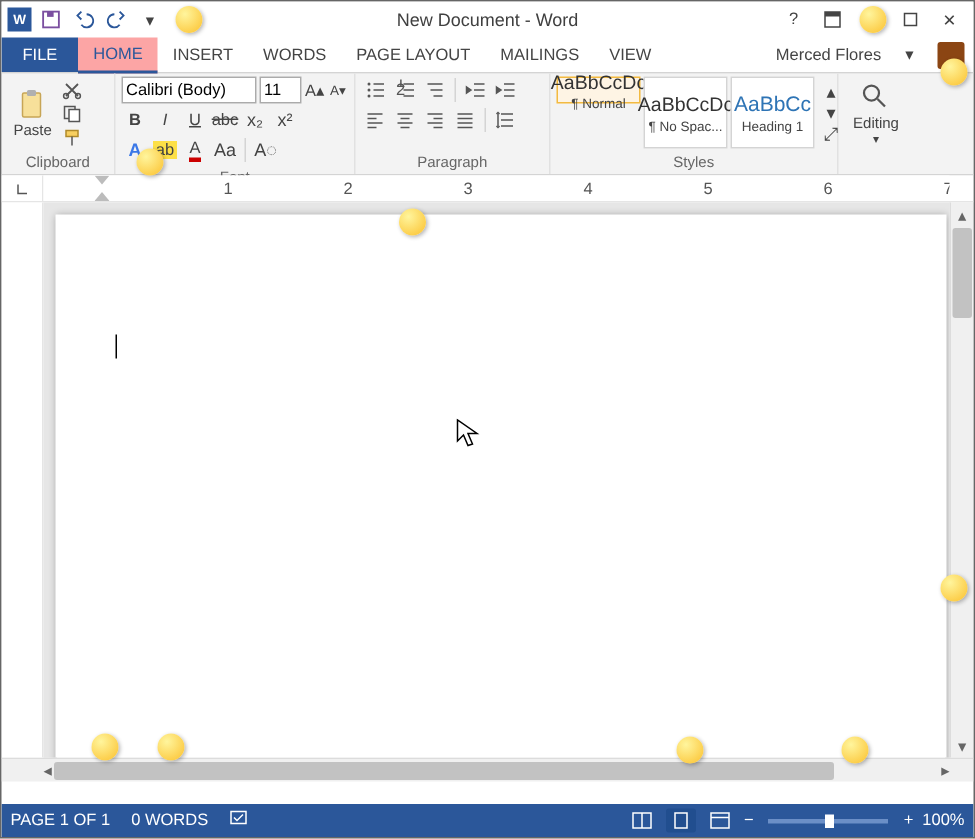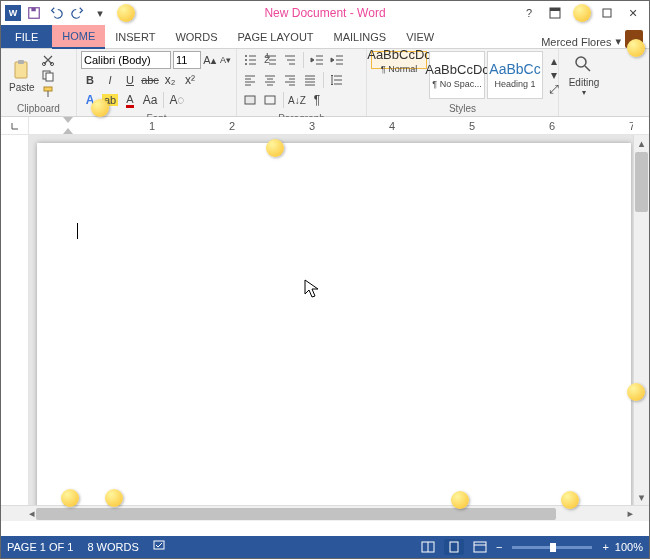--- a/index.html
+++ b/index.html
@@ -2,28 +2,28 @@
 <html><head>
 <meta charset="utf-8">
 <style>
 *{margin:0;padding:0;box-sizing:border-box;font-family:"Segoe UI",Tahoma,sans-serif;font-size:11px;user-select:none}
 body{width:650px;height:559px;background:#fff;position:relative;overflow:hidden;border:1px solid #666}
 .titlebar{height:24px;background:#fff;display:flex;align-items:center;position:relative;border-bottom:0}
 .qat{display:flex;align-items:center;gap:4px;padding:0 4px}
 .wicon{width:16px;height:16px;background:#2b579a;display:flex;align-items:center;justify-content:center;color:#fff;font-size:9px;font-weight:bold}
 .qbtn{width:18px;height:18px;display:flex;align-items:center;justify-content:center;color:#444;cursor:pointer}
 .qbtn svg{width:14px;height:14px}
-.title-center{position:absolute;left:0;right:0;text-align:center;color:#ec4899;font-size:12px;pointer-events:none}
+.title-center{position:absolute;left:0;right:0;text-align:center;color:#404040;font-size:12px;pointer-events:none}
 .win-controls{margin-left:auto;display:flex;align-items:center;gap:2px;padding-right:4px}
 .win-btn{width:24px;height:18px;display:flex;align-items:center;justify-content:center;color:#444;font-size:11px;cursor:pointer}
 .tabbar{height:24px;background:#fff;display:flex;align-items:stretch;border-bottom:1px solid #d4d4d4;position:relative}
 .file-tab{background:#2b579a;color:#fff;padding:0 14px;display:flex;align-items:center;font-size:11px;cursor:pointer}
 .tab{padding:0 10px;display:flex;align-items:center;color:#444;font-size:11px;cursor:pointer}
 .tab.active{color:#2b579a;border-bottom:2px solid #2b579a;margin-bottom:-1px;background:#fca5a5}
-.user-area{margin-left:auto;display:flex;align-items:flex-end;gap:4px;padding-right:6px;color:#444;font-size:11px}
+.user-area{margin-left:auto;display:flex;align-items:center;gap:16px;padding-right:6px;color:#444;font-size:11px}
 .avatar{width:18px;height:18px;background:#8b4513;border-radius:2px}
 .ribbon{height:68px;background:#f3f3f3;border-bottom:1px solid #d4d4d4;display:flex}
 .group{border-right:1px solid #e1e1e1;display:flex;flex-direction:column;padding:2px 4px 0 4px;position:relative}
 .group-label{text-align:center;font-size:10px;color:#666;margin-top:auto;padding:2px 0;position:relative}
 .big-btn{display:flex;flex-direction:column;align-items:center;justify-content:center;padding:2px 4px;cursor:pointer}
 .big-btn svg{width:24px;height:24px}
 .big-btn span{font-size:10px;color:#444}
 .font-row{display:flex;gap:2px;align-items:center;margin-bottom:2px}
 select,.sel{border:1px solid #ababab;background:#fff;font-size:11px;height:18px;padding:0 2px}
 .fontname{width:90px}
@@ -252,35 +252,20 @@
           </svg>
         </div>
       <div class="sep"></div>
       <div class="ibtn">
           <svg width="14" height="14">
             <path d="M4 3h8M4 7h8M4 11h8M2 3v8" stroke="#555"></path>
             <path d="M1 3l1-1 1 1M1 11l1 1 1-1" stroke="#555" fill="none"></path>
           </svg>
         </div>
     </div>
-    <div class="font-row">
-      <div class="ibtn">
-          <svg width="14" height="14">
-            <rect x="2" y="3" width="10" height="8" fill="#e8e8e8" stroke="#555"></rect>
-          </svg>
-        </div>
-      <div class="ibtn">
-          <svg width="14" height="14">
-            <rect x="2" y="3" width="10" height="8" fill="none" stroke="#555"></rect>
-          </svg>
-        </div>
-      <div class="sep"></div>
-      <div class="ibtn" style="font-size:10px">A↓Z</div>
-      <div class="ibtn">¶</div>
-    </div>
     <div class="group-label">Paragraph</div>
   </div>
 
   <div class="group" style="width:192px">
     <div style="display:flex;height:48px">
       <div class="style-gallery">
         <div class="style-item sel">
           <div class="style-prev">AaBbCcDc</div>
           <div class="style-name">¶ Normal</div>
         </div>
@@ -362,21 +347,21 @@
     <div class="sbtn">◂</div>
     <div class="sthumb" style="width:520px;height:12px"></div>
     <div style="flex:1"></div>
     <div class="sbtn">▸</div>
   </div>
   <div style="width:16px"></div>
 </div>
 
 <div class="statusbar">
   <div class="st-item">PAGE 1 OF 1</div>
-  <div class="st-item">8 WORDS</div>
+  <div class="st-item">0 WORDS</div>
   <div class="st-item"><svg width="14" height="12">
         <rect x="1" y="1" width="10" height="8" fill="none" stroke="#fff"></rect>
         <path d="M3 5l2 2 4-4" stroke="#fff" fill="none"></path>
       </svg></div>
   <div class="st-right">
     <div class="view-btn">
         <svg width="14" height="12">
           <rect x="1" y="1" width="12" height="10" fill="none" stroke="#fff"></rect>
           <path d="M7 1v10" stroke="#fff"></path>
         </svg>

